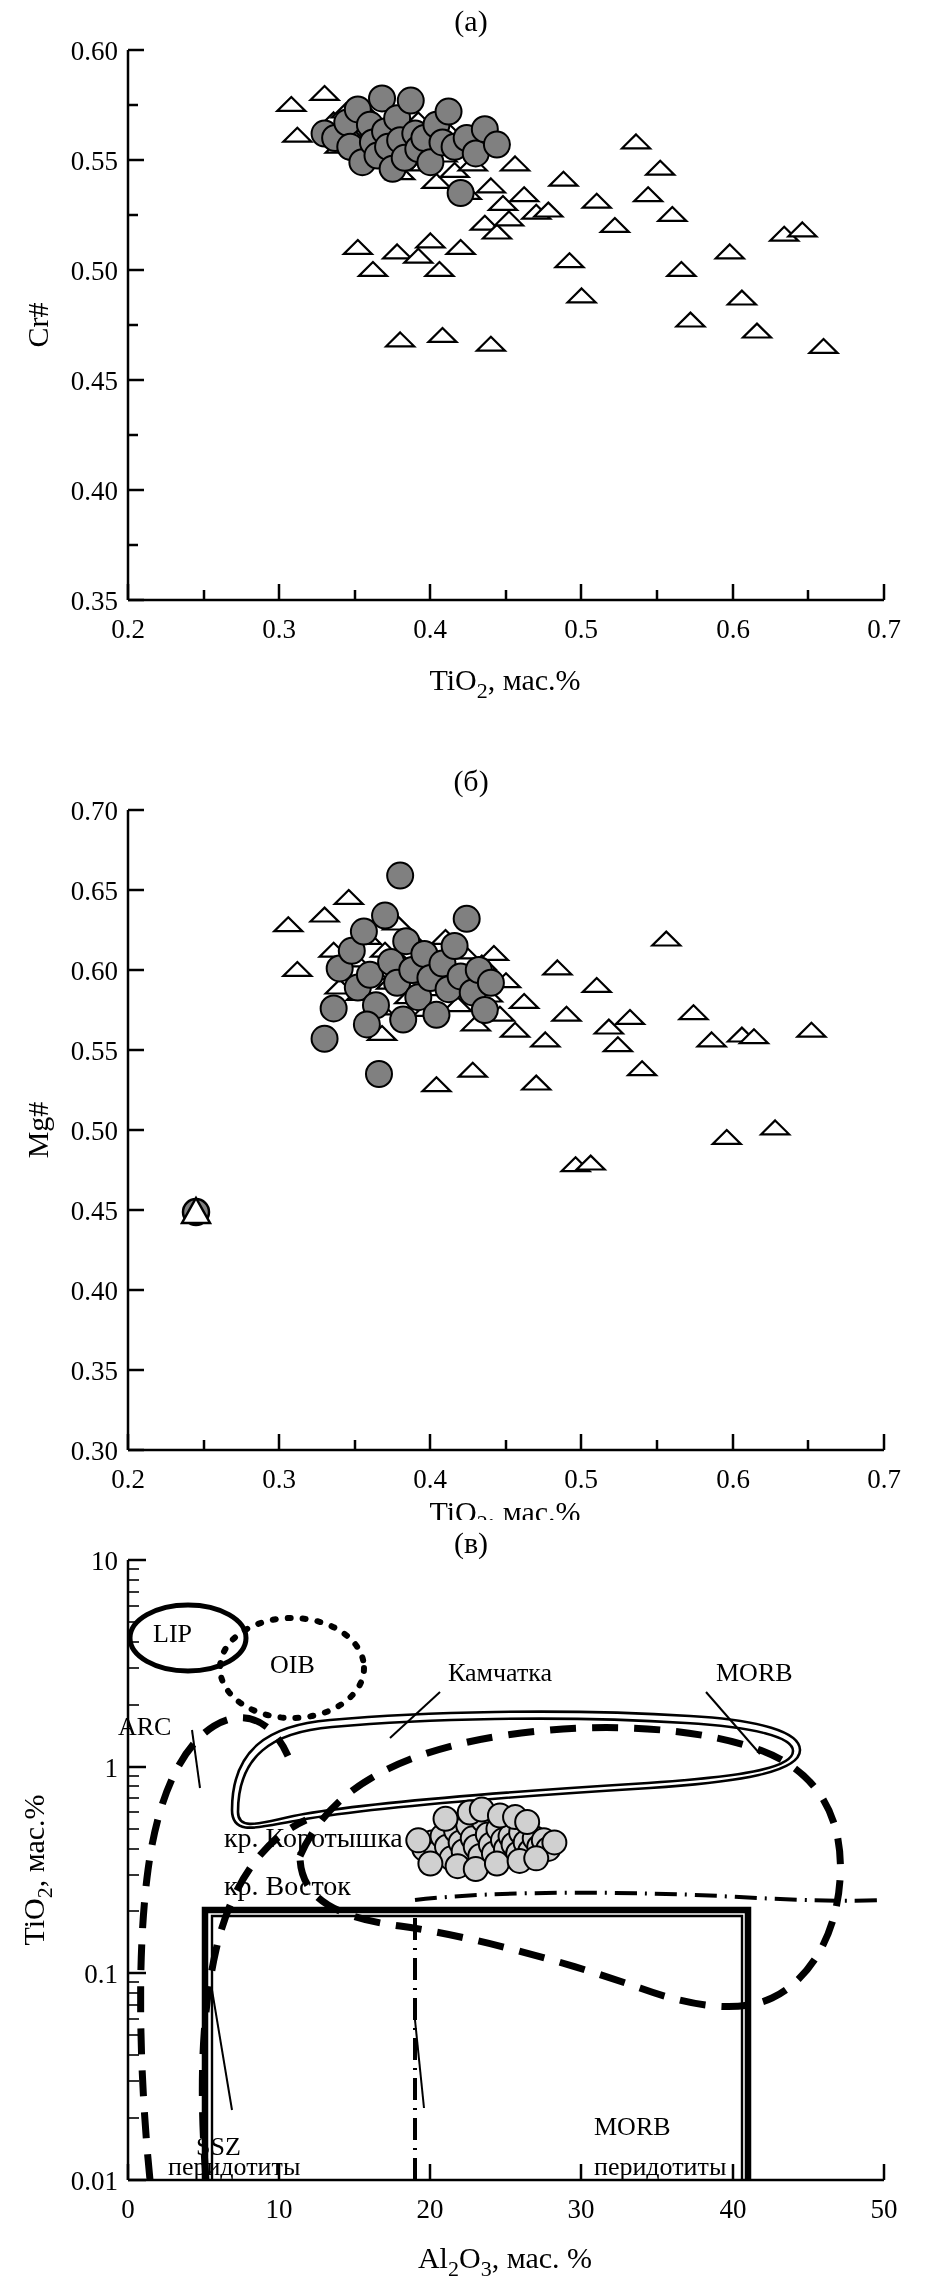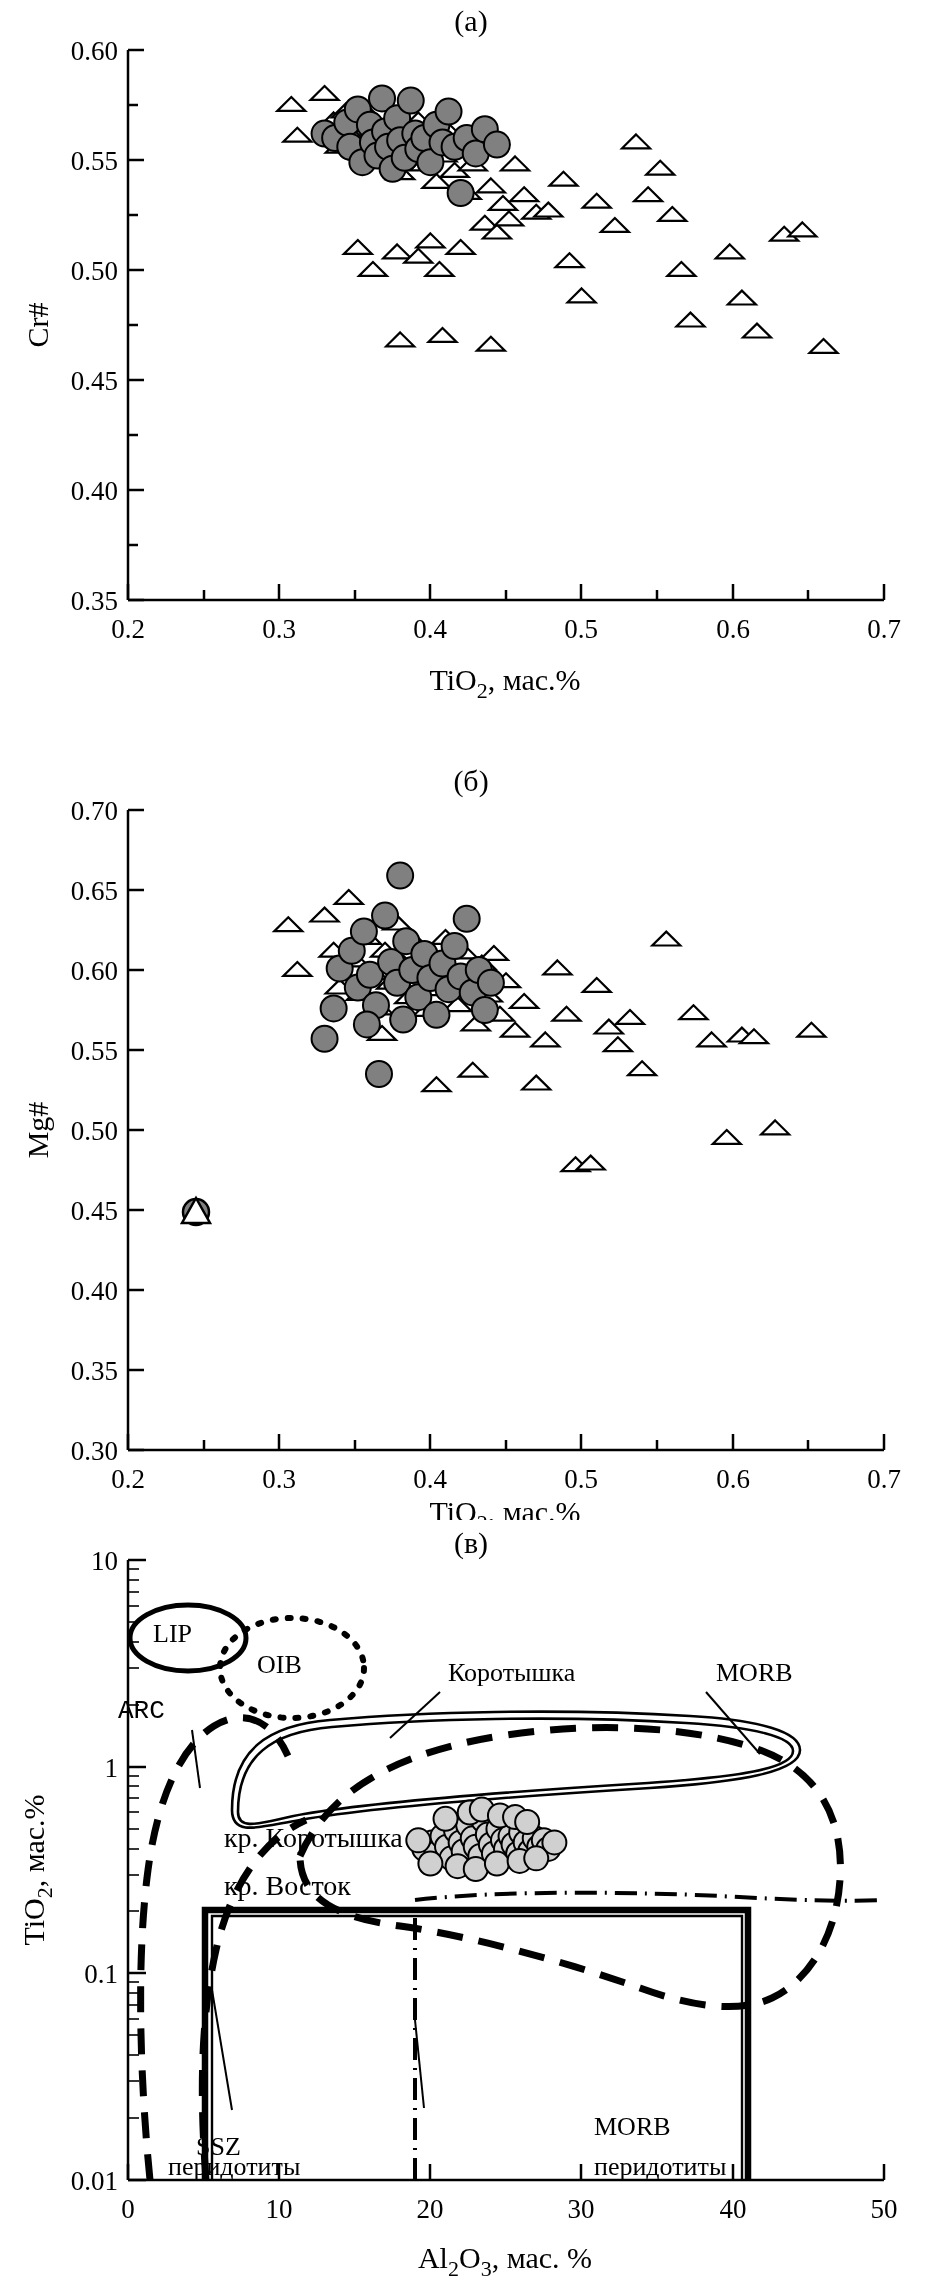--- a/index.html
+++ b/index.html
@@ -485,21 +485,21 @@
       <line x1="440" y1="172" x2="390" y2="218"></line>
       <line x1="706" y1="172" x2="760" y2="234"></line>
       <line x1="192" y1="210" x2="200" y2="268"></line>
       <line x1="232" y1="590" x2="212" y2="470"></line>
       <line x1="424" y1="588" x2="415" y2="500"></line>
     </g>
   </svg>
 
   <div class="field-label" style="position:absolute; left:2010px;"></div>
   <div class="field-label" style="position:absolute; left:153px; top:99px;">LIP</div>
-  <div class="field-label" style="position:absolute; left:257px; top:130px;">OIB</div>
-  <div class="field-label" style="position:absolute; left:448px; top:138px;">Коротышка</div>
+  <div class="field-label" style="position:absolute; left:270px; top:130px;">OIB</div>
+  <div class="field-label" style="position:absolute; left:448px; top:138px;">Камчатка</div>
   <div class="field-label" style="position:absolute; left:716px; top:138px;">MORB</div>
-  <div class="field-label" style="position:absolute; left:118px; top:176px;font-family:Liberation Mono, monospace;">ARC</div>
+  <div class="field-label" style="position:absolute; left:118px; top:192px;">ARC</div>
   <div class="field-label" style="position:absolute; left:196px; top:612px;">SSZ</div>
   <div class="field-label" style="position:absolute; left:168px; top:632px;">перидотиты</div>
   <div class="field-label" style="position:absolute; left:594px; top:592px;">MORB</div>
   <div class="field-label" style="position:absolute; left:594px; top:632px;">перидотиты</div>
 </div>
 
 </body></html>

